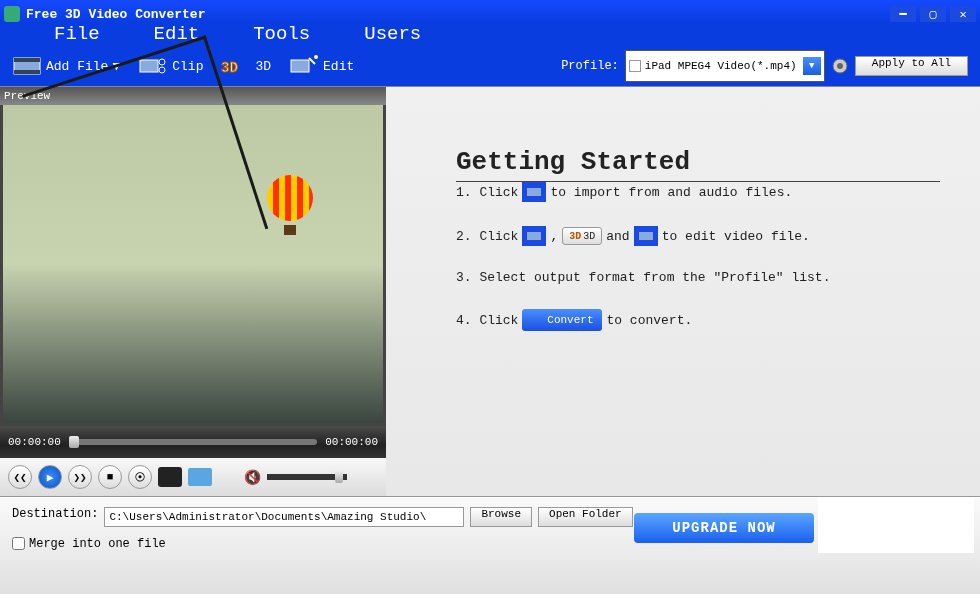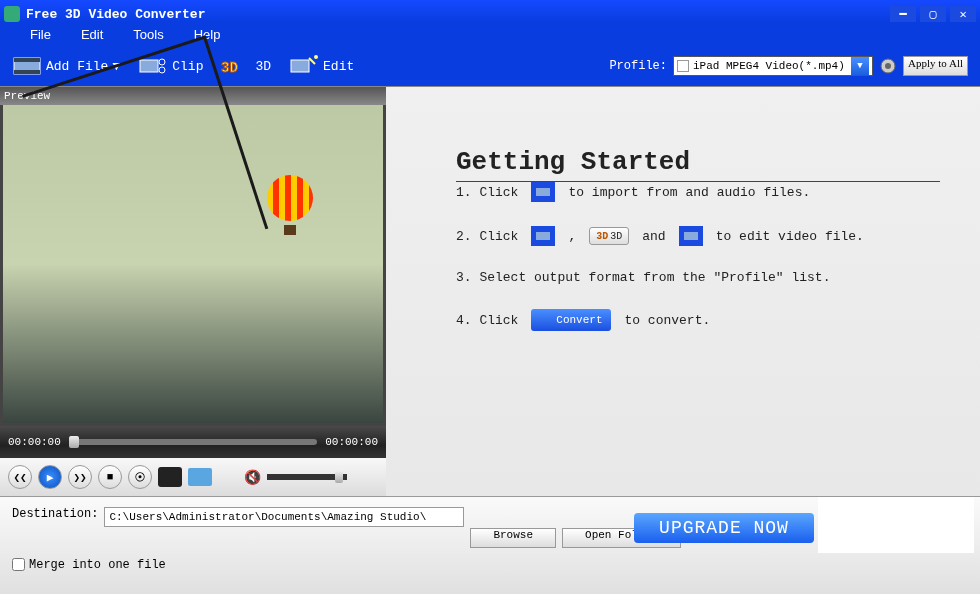--- a/index.html
+++ b/index.html
@@ -7,34 +7,34 @@
 
 
 .titlebar { height: 22px; background: linear-gradient(#1549ff, #0a3de0); display: flex; align-items: flex-end; padding: 0 4px; }
 .titlebar .icon { width: 16px; height: 16px; background: #3a7; border-radius: 3px; margin-right: 6px; }
 .titlebar .title { color: #fff; font-size: 13px; font-weight: bold; font-family: "Courier New", monospace; flex: 1; }
 .titlebar .winbtns { display: flex; gap: 4px; }
 .titlebar .winbtn { width: 26px; height: 16px; background: #1a4ae0; display: flex; align-items: center; justify-content: center; color: #fff; font-size: 12px; cursor: pointer; }
 
 
 .menubar { height: 24px; display: flex; align-items: center; padding-left: 30px; gap: 30px; }
-.menubar .item { color: #fff; font-size: 13px; font-family: Liberation Sans, sans-serif; cursor: pointer; }
+.menubar .item { color: #fff; font-size: 19px; font-family: Liberation Mono, monospace; cursor: pointer; margin-left: 24px; }
 
 
 .toolbar { height: 40px; display: flex; align-items: center; padding: 0 12px; }
 .toolbar-left { display: flex; align-items: flex-end; gap: 18px; }
 .tbtn { display: flex; align-items: center; gap: 4px; color: #fff; font-size: 13px; font-family: Tahoma, sans-serif; cursor: pointer; }
 .tbtn svg { width: 30px; height: 24px; }
 .toolbar-right { margin-left: auto; display: flex; align-items: center; gap: 6px; }
 .profile-label { color: #fff; font-size: 12px; }
-.profile-select { width: 200px; height: 20px; background: #fff; border: 1px solid #555; display: flex; align-items: center; padding: 0 3px; font-size: 11px; cursor: pointer; }
+.profile-select { width: 200px; height: 32px; background: #fff; border: 1px solid #555; display: flex; align-items: center; padding: 0 3px; font-size: 11px; cursor: pointer; }
 .profile-select .psq { width: 12px; height: 12px; border: 1px solid #999; margin-right: 4px; }
 .profile-select .arrow { margin-left: auto; background: linear-gradient(#4a8fff,#1a5fdd); width: 18px; height: 18px; display: flex; align-items: center; justify-content: center; color:#fff; font-size:9px; }
 .gear { width: 18px; height: 18px; cursor: pointer; }
-.apply-btn { height: 20px; background: linear-gradient(#fff,#ddd); border: 1px solid #999; padding: 0 4px; font-size: 11px; font-family: Liberation Serif, serif; cursor: pointer; }
+.apply-btn { height: 20px; background: linear-gradient(#fff,#ddd); border: 1px solid #999; padding: 0 16px; font-size: 11px; font-family: Liberation Mono, monospace; cursor: pointer; }
 
 
 .main { height: 410px; background: linear-gradient(#f0f0f0,#e8e8e8); display: flex; border-top:1px solid #888; }
 .preview-panel { width: 386px; display: flex; flex-direction: column; }
 .preview-header { height: 18px; background: linear-gradient(#555,#888); color: #fff; font-size: 11px; padding-left: 4px; display:flex; align-items:center; font-family:"Courier New",monospace; }
 .preview-video { flex:1; background: linear-gradient(#bdc9a5 0%, #c8d3b0 50%, #3a4540 100%); position: relative; border:3px solid #444; border-top:none; }
 .preview-video::before { content:""; position:absolute; left:5%; top:-10px; width:50%; height:200px; border-top:3px solid #1a1a1a; border-right:3px solid #1a1a1a; transform: rotate(-18deg); transform-origin: left top; }
 .balloon { position:absolute; right:70px; top:70px; width:46px; height:56px; }
 .balloon .env { width:46px; height:46px; background: repeating-linear-gradient(90deg,#ffcc00 0 6px,#ff3300 6px 12px); border-radius:50%; }
 .balloon .bask { width:12px; height:10px; background:#5a3a1a; margin:4px auto 0; }
@@ -48,53 +48,53 @@
 .cbtn.play{ background:radial-gradient(#3a8fff,#0a4fc0); color:#fff; }
 .cbtn.stop{ background:linear-gradient(#fff,#ddd); }
 .cam{ width:24px; height:20px; background:#222; border-radius:3px; cursor:pointer;}
 .folder{ width:24px; height:18px; background:#5aa6e0; border-radius:2px; cursor:pointer;}
 .mute{ font-size:14px; color:#b00; cursor:pointer;}
 .vol{ width:80px; height:6px; background:linear-gradient(90deg,#333,#333); position:relative;}
 .vol .thumb{ position:absolute; right:4px; top:-3px; width:8px; height:12px; background:linear-gradient(#eee,#aaa); border-radius:2px;}
 
 .guide-panel { flex:1; padding: 60px 40px 0 70px; color:#222; font-size:13px; }
 .guide-panel h1 { font-size: 26px; font-weight: bold; border-bottom: 1px solid #444; padding-bottom: 4px; font-family:"Courier New",monospace; }
-.guide-panel .step { margin-bottom: 24px; display:flex; align-items:center; gap:13px; flex-wrap:wrap; }
+.guide-panel .step { margin-bottom: 24px; display:flex; align-items:center; gap:4px; flex-wrap:wrap; }
 .inline-icon { display:inline-flex; width:24px; height:20px; background:#1a4ae0; align-items:center; justify-content:center;}
 .inline-3d { display:inline-flex; align-items:center; height:18px; padding:0 6px; background:linear-gradient(#fff,#ddd); border:1px solid #999; border-radius:3px; font-size:10px; gap:2px;}
 .inline-convert { display:inline-flex; align-items:center; justify-content:center; width:80px; height:22px; background:linear-gradient(#4a8fff,#1a4fe0); color:#fff; font-size:11px; border-radius:3px;padding-left:16px; }
 
 
 .bottom { height: 98px; background: linear-gradient(#fafafa,#e0e0e0); border-top:1px solid #999; padding: 10px 12px; position:relative; }
 .dest-row { display:flex; align-items:flex-start; gap:6px; font-size:12px; }
 .dest-input { width:360px; height:20px; border:1px solid #999; background:#fff; padding:0 4px; font-size:11px; font-family:"Courier New",monospace; }
-.sbtn { height:20px; background:linear-gradient(#fff,#ddd); border:1px solid #999; padding:0 22px; font-size:11px; font-family:"Courier New",monospace; cursor:pointer;margin-top:21px; }
+.sbtn { height:20px; background:linear-gradient(#fff,#ddd); border:1px solid #999; padding:0 10px; font-size:11px; font-family:"Courier New",monospace; cursor:pointer; }
 .merge-row { margin-top:10px; display:flex; align-items:flex-start; gap:4px; font-size:12px; }
 .merge-row input { width:13px; height:13px; }
-.upgrade { position:absolute; right:166px; top:16px; width:180px; height:30px; background:linear-gradient(#5aa6ff,#1a5fee); color:#fff; font-size:18px; display:flex; align-items:center; justify-content:center; border-radius:4px; cursor:pointer; font-family:"Courier New",monospace; font-weight:normal; letter-spacing:1px;}
+.upgrade { position:absolute; right:166px; top:16px; width:180px; height:30px; background:linear-gradient(#5aa6ff,#1a5fee); color:#fff; font-size:14px; display:flex; align-items:center; justify-content:center; border-radius:4px; cursor:pointer; font-family:"Courier New",monospace; font-weight:bold; letter-spacing:1px;}
 .blank { position:absolute; right:6px; top:0px; width:156px; height:56px; background:#fff;}
 </style>
 </head>
 <body>
 
 <div class="titlebar">
   <div class="icon"></div>
   <div class="title">Free 3D Video Converter</div>
   <div class="winbtns">
     <div class="winbtn">━</div>
     <div class="winbtn">▢</div>
     <div class="winbtn">✕</div>
   </div>
 </div>
 
 <div class="menubar">
   <div class="item">File</div>
   <div class="item">Edit</div>
   <div class="item">Tools</div>
-  <div class="item">Help</div>
+  <div class="item">Users</div>
 </div>
 
 <div class="toolbar">
   <div class="toolbar-left">
     <div class="tbtn">
       <svg viewBox="0 0 30 24">
           <rect x="2" y="4" width="26" height="16" fill="#8ad" stroke="#fff"></rect>
           <rect x="2" y="4" width="26" height="4" fill="#345"></rect>
           <rect x="2" y="16" width="26" height="4" fill="#345"></rect>
         </svg>

